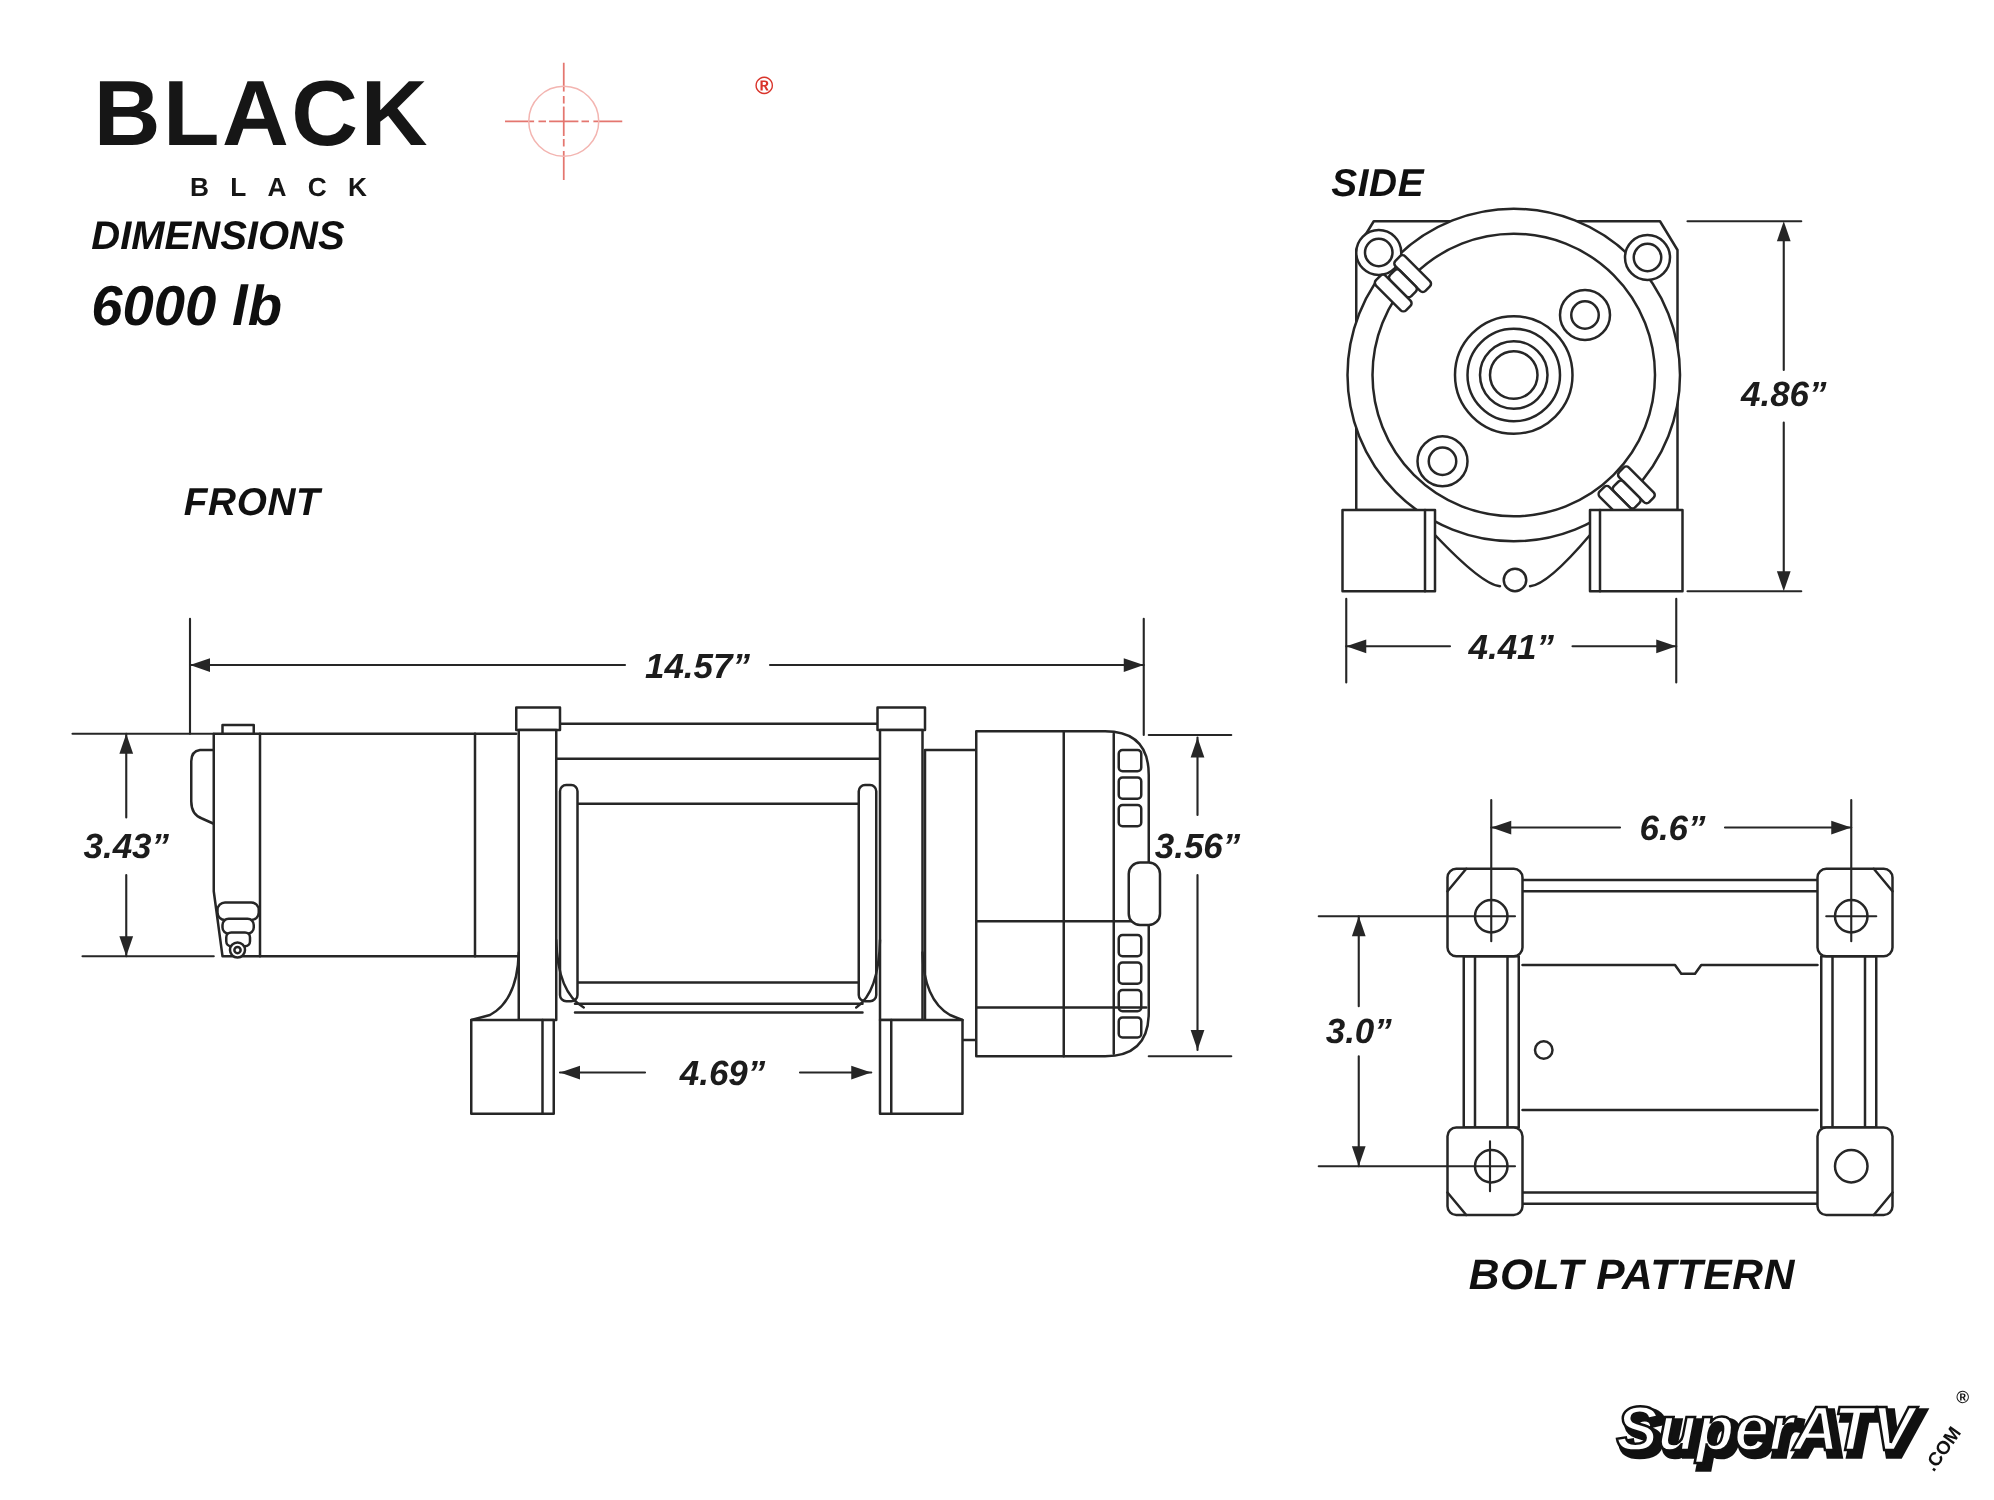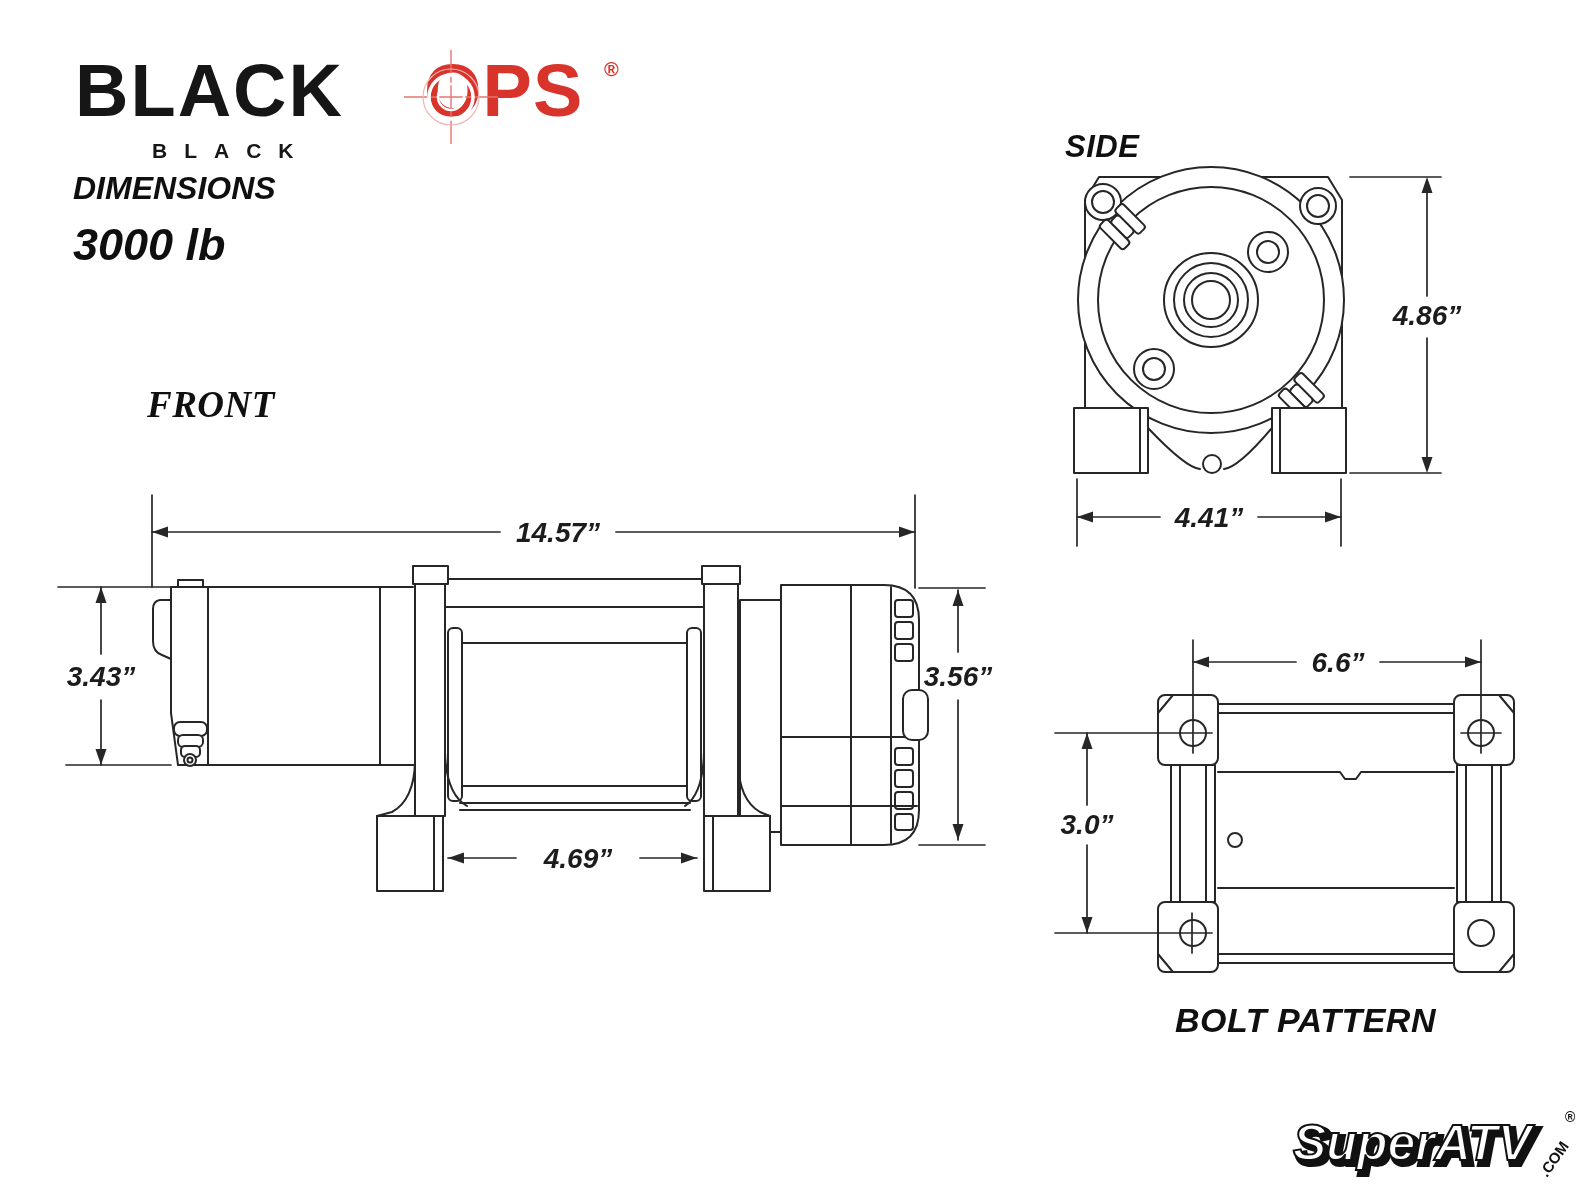--- a/index.html
+++ b/index.html
@@ -12,21 +12,21 @@
   .logo-ops{left:424px;top:54px;font-size:74px;font-weight:900;line-height:1;color:#d9342b;
             letter-spacing:1px;}
   .logo-reg{left:604px;top:58px;font-size:20px;font-weight:700;color:#d9342b;}
   .logo-series{left:152px;top:139px;font-size:21px;font-weight:900;color:#161616;
                letter-spacing:17px;}
   .reticle{left:404px;top:50px;width:94px;height:94px;pointer-events:none;}
   .title-1{left:73px;top:172px;font-size:32px;font-weight:900;font-style:italic;color:#0f0f0f;line-height:1;}
   .title-2{left:73px;top:222px;font-size:45px;font-weight:900;font-style:italic;color:#0f0f0f;line-height:1;}
   
   .view-label{font-weight:900;font-style:italic;color:#101010;line-height:1;letter-spacing:0.5px;}
-  .lbl-front{left:147px;top:386px;font-size:37px;font-family:Liberation Serif, serif;}
+  .lbl-front{left:147px;top:386px;font-size:31px;}
   .lbl-side{left:1065px;top:131px;font-size:31px;}
   .lbl-bolt{left:1175px;top:1003px;font-size:34px;}
   
   .canvas{position:absolute;left:0;top:0;width:1595px;height:1200px;}
   .ln{fill:none;stroke:#262626;stroke-width:2;stroke-linejoin:round;stroke-linecap:round;}
   .lnf{fill:#ffffff;stroke:#262626;stroke-width:2;stroke-linejoin:round;}
   .dim{fill:none;stroke:#262626;stroke-width:1.7;stroke-linecap:round;}
   .arr{fill:#262626;stroke:none;}
   .dimtxt{font-family:"Liberation Sans",sans-serif;font-style:italic;font-weight:700;
           font-size:28px;fill:#1c1c1c;text-anchor:middle;}
@@ -36,33 +36,32 @@
               font-size:50px;fill:#ffffff;stroke:#111;stroke-width:2;}
   .satv-com{font-family:"Liberation Sans",sans-serif;font-weight:900;font-size:15px;fill:#111;}
   .satv-reg{font-family:"Liberation Sans",sans-serif;font-weight:700;font-size:14px;fill:#111;}
 </style>
 </head>
 <body>
 
 <div class="page">
 
   <div class="abs logo-black">BLACK</div>
-  <div class="abs logo-ops">OPS</div>
   <svg class="abs reticle" viewBox="0 0 94 94">
     <line x1="47" y1="0" x2="47" y2="94" stroke="#e4766f" stroke-width="1.4"></line>
     <line x1="0" y1="47" x2="94" y2="47" stroke="#e4766f" stroke-width="1.4"></line>
     <circle cx="47" cy="47" r="22" fill="none" stroke="#ffffff" stroke-width="3.5"></circle>
     <circle cx="47" cy="47" r="13" fill="none" stroke="#ffffff" stroke-width="2.5"></circle>
     <circle cx="47" cy="47" r="28" fill="none" stroke="#f3b5b1" stroke-width="1.2"></circle>
   </svg>
   <div class="abs logo-reg">®</div>
   <div class="abs logo-series">BLACK</div>
 
   <div class="abs title-1">DIMENSIONS</div>
-  <div class="abs title-2">3000 lb</div>
+  <div class="abs title-2">6000 lb</div>
 
   <div class="abs view-label lbl-front">FRONT</div>
   <div class="abs view-label lbl-side">SIDE</div>
   <div class="abs view-label lbl-bolt">BOLT PATTERN</div>
 
   <svg class="canvas" viewBox="0 0 1595 1200">
 
     <g>
 
       <path class="ln" d="M445,579 H705 M445,607 H705 M462,643 H687 M462,786 H687 M460,803 H690 M460,810 H690"></path>

